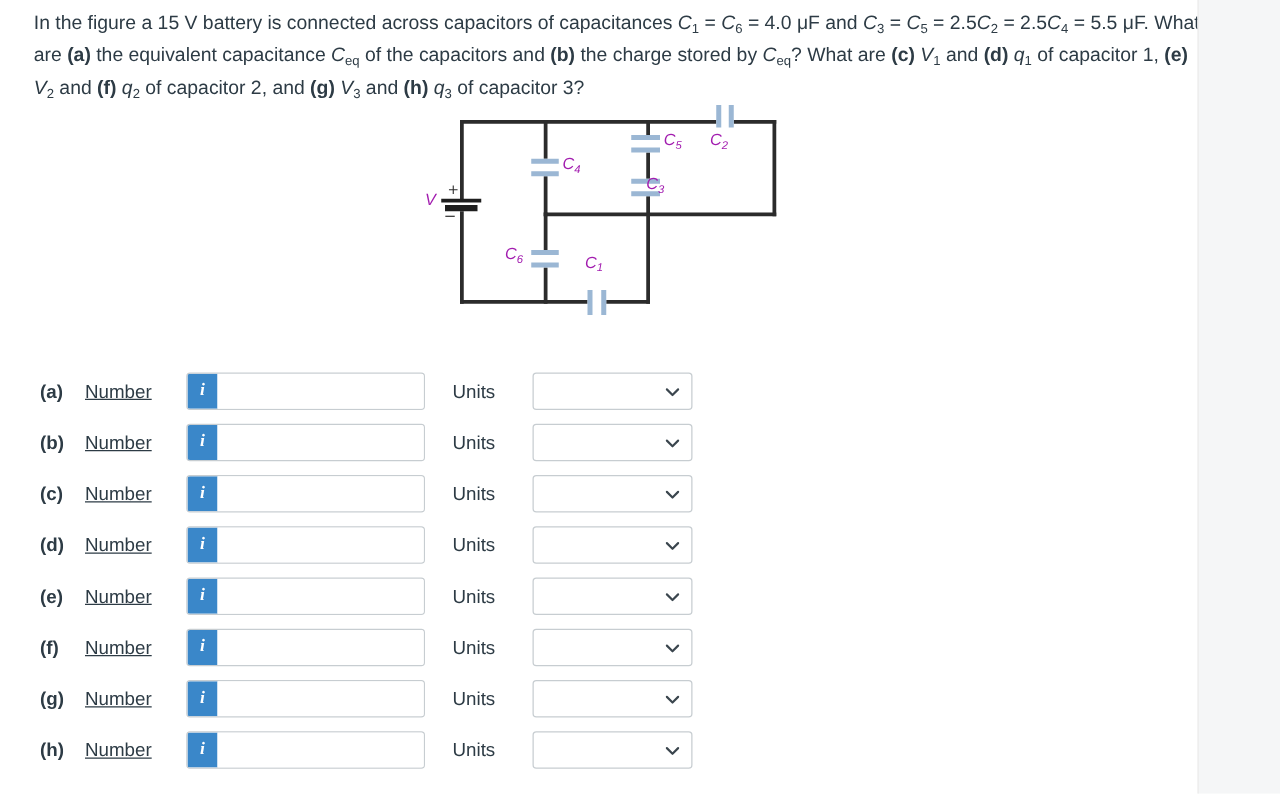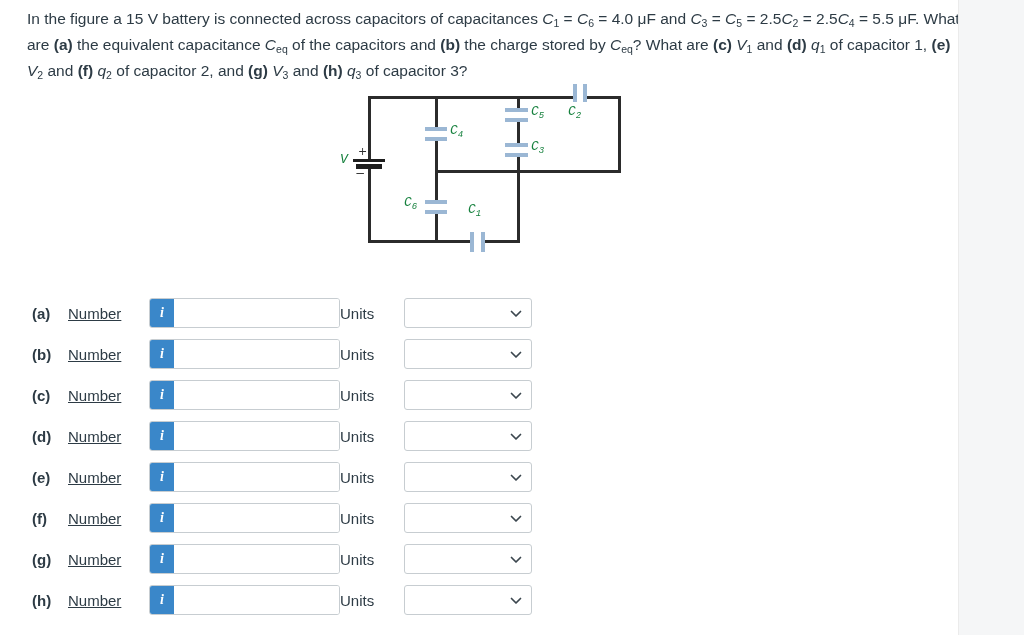--- a/index.html
+++ b/index.html
@@ -13,37 +13,37 @@
   .qline{white-space:pre;}
   .seg-p{font-style:normal;}
   .seg-b{font-weight:bold;}
   .seg-v{font-style:italic;}
   .seg-s{font-size:10.5px;vertical-align:-3px;}
   
   .circuit{position:absolute;left:340px;top:82px;width:300px;height:185px;}
   .w{position:absolute;background:#2b2b2b;}
   .p{position:absolute;background:#9bb7d4;}
   .bp{position:absolute;background:#1e1e1e;}
-  .clabel{position:absolute;font-family:Liberation Mono, monospace;font-style:italic;
-          font-size:13px;color:#15803d;line-height:15px;}
+  .clabel{position:absolute;font-family:Liberation Sans, sans-serif;font-style:italic;
+          font-size:13px;color:#a21caf;line-height:15px;}
   .clabel sub{font-size:9px;vertical-align:-3px;}
   .bsign{position:absolute;font-family:"DejaVu Serif",serif;color:#2b2b2b;line-height:10px;}
   
   .answers{position:absolute;left:0;top:298px;}
   .row{display:flex;align-items:center;height:30px;margin-bottom:11px;}
   .letter{margin-left:32px;width:36px;font-weight:bold;font-size:15px;}
   .numlabel{width:81px;font-size:15px;text-decoration:underline;}
   .inputwrap{width:191px;height:30px;border:1px solid #c7cdd1;border-radius:3px;
              display:flex;overflow:hidden;background:#fff;box-sizing:border-box;}
   .ibtn{width:24px;flex:0 0 24px;background:#3a87c9;border:none;color:#ffffff;
         font-family:"Liberation Serif",serif;font-style:italic;font-weight:bold;
         font-size:14px;cursor:pointer;padding:0;line-height:28px;}
   .numinput{flex:1;border:none;outline:none;min-width:0;font-size:14px;padding:0 6px;
             font-family:"Liberation Sans",sans-serif;color:#2d3b45;}
-  .unitslabel{width:64px;font-size:15px;}
+  .unitslabel{margin-left:22px;width:64px;font-size:15px;}
   .select{width:128px;height:30px;border:1px solid #c7cdd1;border-radius:3px;
           position:relative;background:#fff;box-sizing:border-box;cursor:pointer;}
   .select svg{position:absolute;right:9px;top:11px;}
   
   .right-strip{position:absolute;left:958px;top:0;width:66px;height:635px;
                background:#f5f6f7;border-left:1px solid #ebebeb;box-sizing:border-box;}
 </style>
 </head>
 <body>
 
@@ -86,21 +86,21 @@
   <div class="p" style="left:141px;top:150px;width:3.5px;height:20px"></div>
 
   <div class="bp" style="left:13px;top:77px;width:32px;height:2.5px"></div>
   <div class="bp" style="left:16px;top:82px;width:26px;height:5px"></div>
   <span class="clabel" style="left:0px;top:70px">V</span>
   <span class="bsign" style="left:18px;top:65px;font-size:11px">+</span>
   <span class="bsign" style="left:15px;top:86px;font-size:12px">−</span>
 
   <span class="clabel" style="left:110px;top:41px"><span>C</span><sub>4</sub></span>
   <span class="clabel" style="left:191px;top:22px"><span>C</span><sub>5</sub></span>
-  <span class="clabel" style="left:191px;top:57px"><span>C</span><sub>3</sub></span>
+  <span class="clabel" style="left:177px;top:57px"><span>C</span><sub>3</sub></span>
   <span class="clabel" style="left:228px;top:22px"><span>C</span><sub>2</sub></span>
   <span class="clabel" style="left:64px;top:113px"><span>C</span><sub>6</sub></span>
   <span class="clabel" style="left:128px;top:120px"><span>C</span><sub>1</sub></span>
 </div>
 
 <div class="answers">
   <div class="row">
     <span class="letter">(a)</span>
     <span class="numlabel">Number</span>
     <div class="inputwrap">

